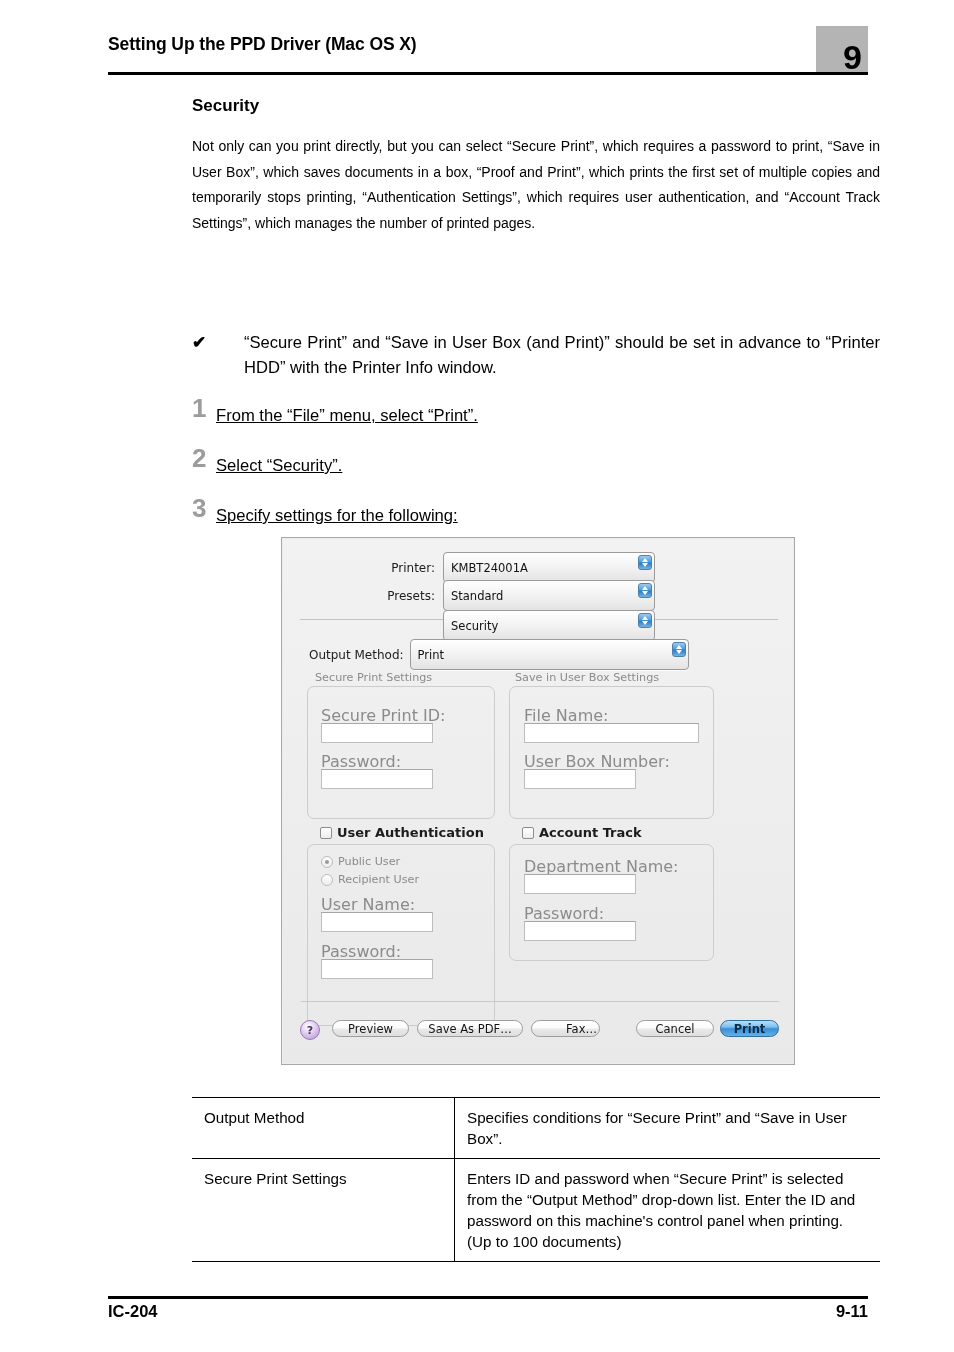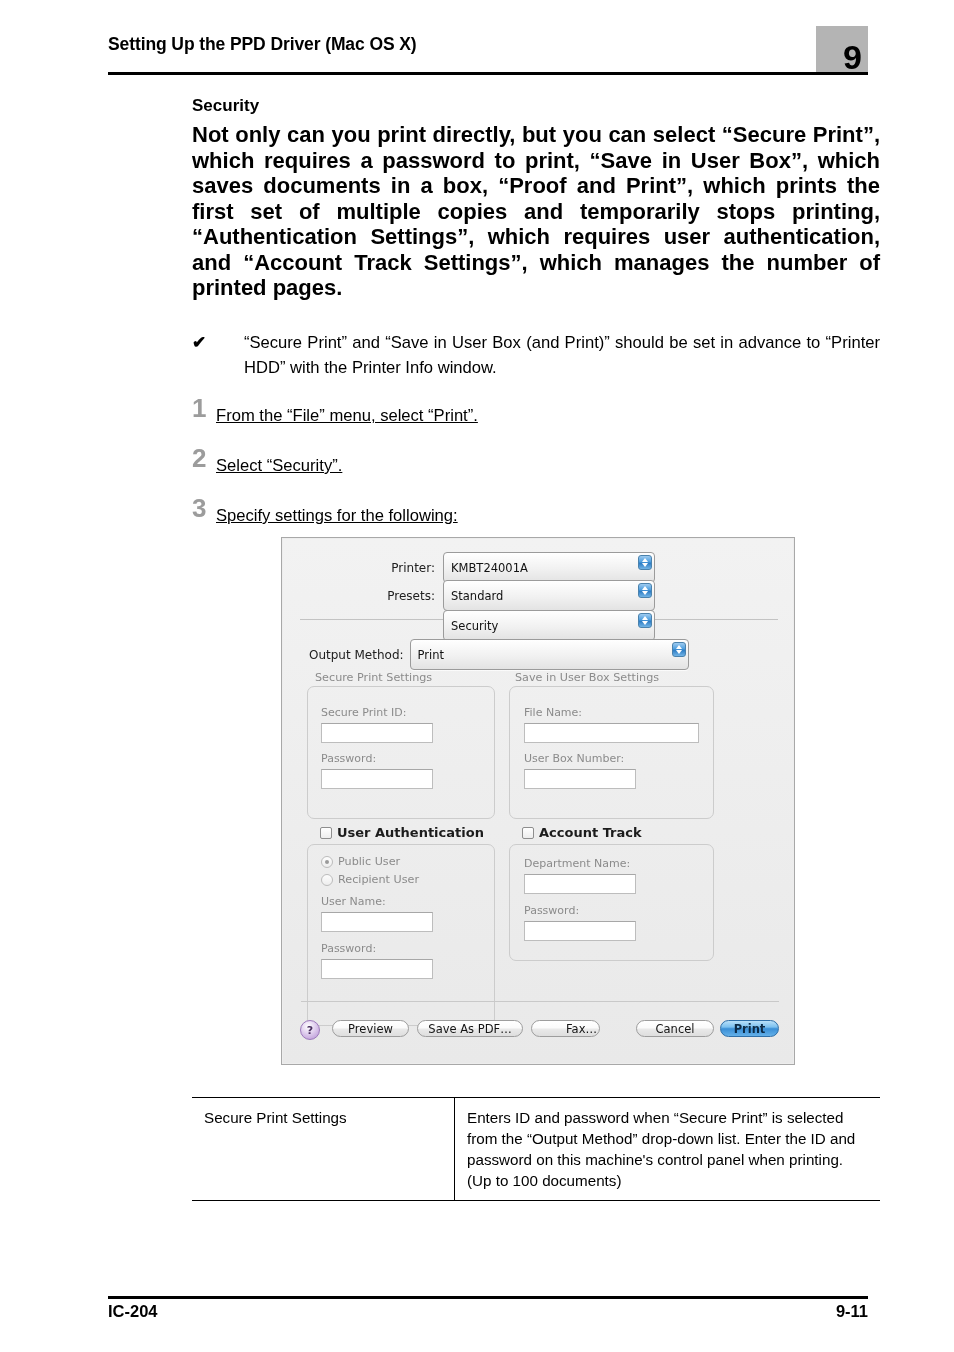--- a/index.html
+++ b/index.html
@@ -63,27 +63,26 @@
   .section-title {
     position: absolute;
     left: 192px;
     top: 96px;
     font-size: 17px;
     font-weight: bold;
   }
   .body-para {
     position: absolute;
     left: 192px;
-    top: 122px;
+    top: 134px;
     width: 688px;
-    font-size: 22px;
+    font-size: 14px;
     line-height: 25.5px;
     text-align: justify;
     text-justify: inter-word;
-    font-weight: bold;
   }
 
   
   .check-note {
     position: absolute;
     left: 192px;
     top: 330px;
     width: 688px;
     font-size: 16.6px;
     line-height: 25px;
@@ -217,21 +216,21 @@
   }
   .group-box {
     position: absolute;
     border: 1px solid #cccccc;
     border-radius: 7px;
     background: transparent;
     box-sizing: border-box;
   }
   .fld-label {
     position: absolute;
-    font-size: 11px;
+    font-size: 16px;
     color: #8b8b8b;
     white-space: nowrap;
   }
   .textfield {
     position: absolute;
     background: #ffffff;
     border: 1px solid #bdbdbd;
     border-top-color: #a7a7a7;
     box-sizing: border-box;
   }
@@ -481,20 +480,24 @@
     <div class="push-btn" style="left:248px; top:481px; width:69px;padding-left:32px;">Fax…</div>
     <div class="push-btn" style="left:353px; top:481px; width:78px;">Cancel</div>
     <div class="push-btn default" style="left:437px; top:481px; width:59px;">Print</div>
 
   </div>
 </div>
 
 <table class="desc-table">
   <tbody>
     <tr>
+      <td class="term">Output Method</td>
+      <td class="desc">Specifies conditions for “Secure Print” and “Save in User Box”.</td>
+    </tr>
+    <tr>
       <td class="term">Secure Print Settings</td>
       <td class="desc">Enters ID and password when “Secure Print” is selected from the “Output Method” drop-down list. Enter the ID and password on this machine's control panel when printing. (Up to 100 documents)</td>
     </tr>
   </tbody>
 </table>
 
 <div class="footer-rule"></div>
 <div class="footer-left">IC-204</div>
 <div class="footer-right">9-11</div>
 

